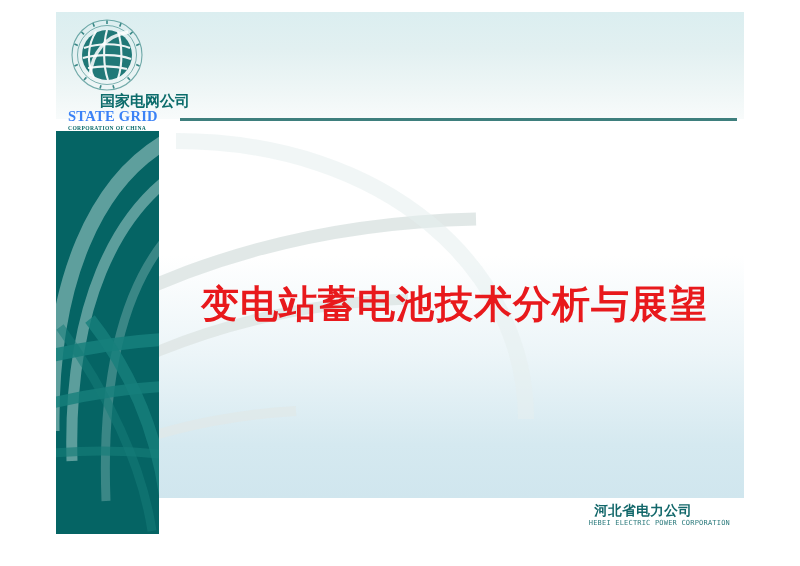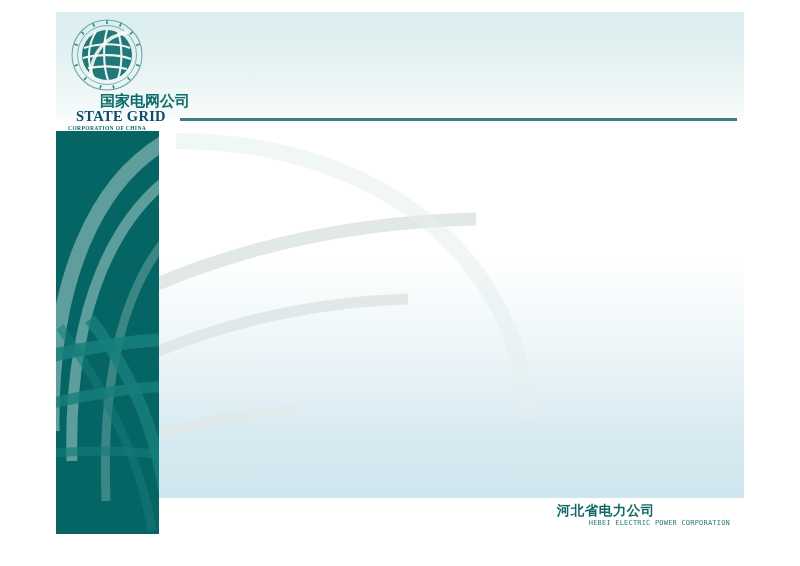--- a/index.html
+++ b/index.html
@@ -118,24 +118,24 @@
     line-height: 16px;
     margin-top: 1px;
     margin-left: 4px;
     white-space: nowrap;
     padding-left: 32px;
   }
   .logo-en {
     font-family: "Liberation Serif", serif;
     font-size: 14.5px;
     font-weight: bold;
-    color: #0c4a6e;
+    color: #3b82f6;
     letter-spacing: 0.3px;
     line-height: 15px;
-    margin-left: 12px;
+    margin-left: 4px;
     white-space: nowrap;
   }
   .logo-sub {
     font-family: "Liberation Serif", serif;
     font-size: 5.6px;
     font-weight: bold;
     color: #0c6c6b;
     letter-spacing: 0.35px;
     line-height: 8px;
     margin-left: 4px;
@@ -155,21 +155,21 @@
     letter-spacing: 1px;
     color: #e8191c;
     white-space: nowrap;
   }
 
   
   .footer {
     position: absolute;
     right: 14px;
     top: 490px;
-    text-align: left;
+    text-align: center;
   }
   .footer-cn {
     font-family: "DejaVu Sans", sans-serif;
     font-size: 13.5px;
     font-weight: bold;
     color: #12676a;
     line-height: 16px;
     letter-spacing: 0.5px;
     white-space: nowrap;
   }
@@ -274,19 +274,20 @@
         </g>
 
         <path d="M 20 58 C 22 34 36 18 58 14" fill="none" stroke="#ffffff" stroke-width="3.4" opacity="0.85"></path>
       </svg>
     </div>
     <div class="logo-cn">国家电网公司</div>
     <div class="logo-en">STATE GRID</div>
     <div class="logo-sub">CORPORATION OF CHINA</div>
   </div>
 
+  <div class="slide-title">变电站蓄电池技术分析与展望</div>
 
   <div class="footer">
     <div class="footer-cn">河北省电力公司</div>
     <div class="footer-en">HEBEI ELECTRIC POWER CORPORATION</div>
   </div>
 
 </div>
 
 </body></html>

